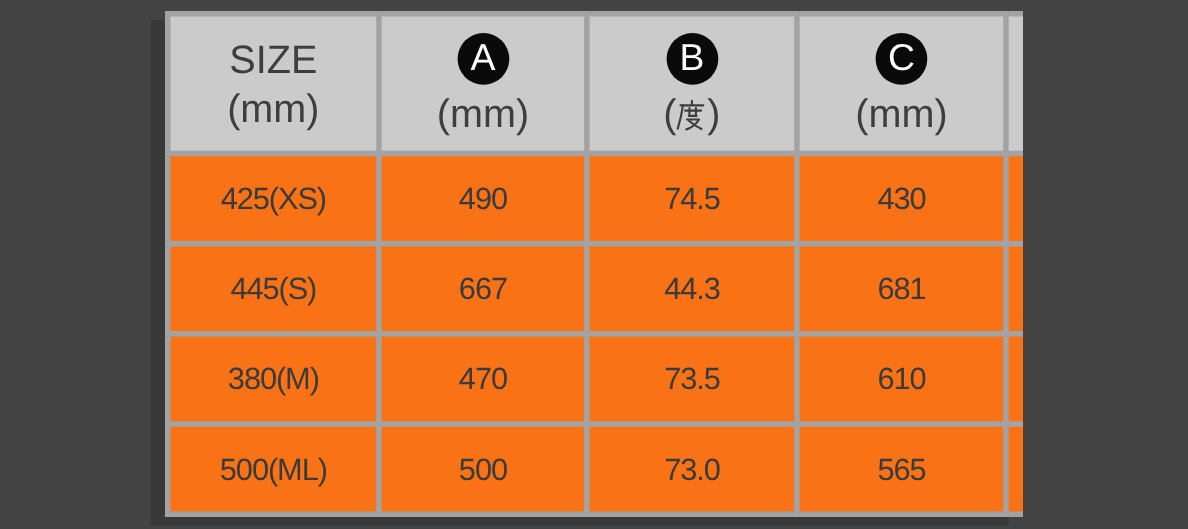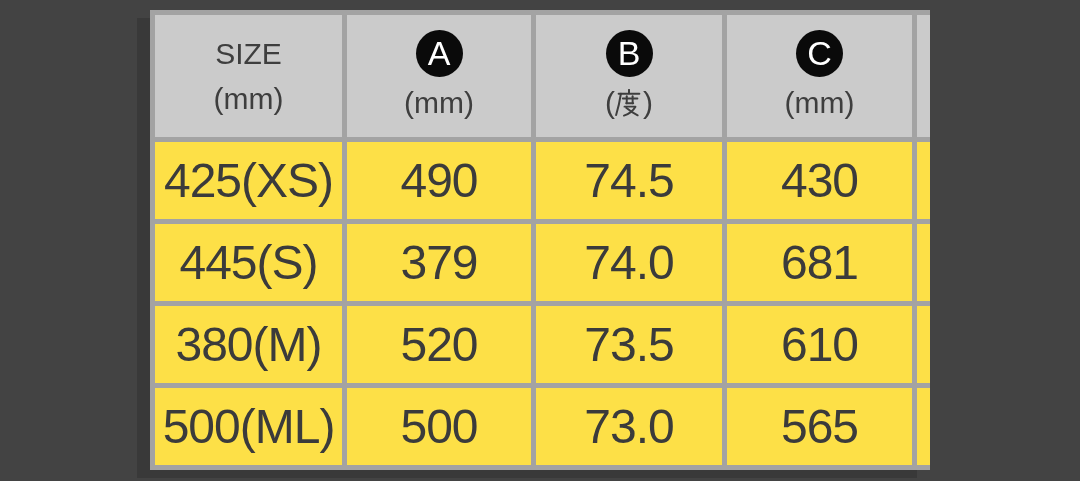--- a/index.html
+++ b/index.html
@@ -26,33 +26,33 @@
     padding: 0;
     text-align: center;
     vertical-align: middle;
   }
   table.spec thead th {
     background: #cbcbcb;
     height: 122px;
     font-weight: normal;
   }
   table.spec tbody td {
-    background: #fde047;
+    background: #f97316;
     height: 77px;
-    font-size: 48px;
+    font-size: 28px;
     color: #3b3b3b;
     letter-spacing: -1px;
   }
   .hdr {
     display: flex; flex-direction: column;
     align-items: center; justify-content: center;
     gap: 7px;
   }
   .hdr-label, .hdr-unit {
-    font-size: 30px; line-height: 38px; color: #3e3e3e; letter-spacing: 0;
+    font-size: 36px; line-height: 38px; color: #3e3e3e; letter-spacing: 0;
   }
   .badge {
     width: 47px; height: 47px; border-radius: 50%;
     background: #0a0a0a; color: #ffffff;
     font-size: 34px;
     display: flex; align-items: center; justify-content: center;
   }
   .hdr-unit svg.kanji {
     width: 28px; height: 28px;
     vertical-align: -4px;
@@ -117,28 +117,28 @@
       <tbody>
         <tr>
           <td>425(XS)</td>
           <td>490</td>
           <td>74.5</td>
           <td>430</td>
           <td></td>
         </tr>
         <tr>
           <td>445(S)</td>
-          <td>379</td>
-          <td>74.0</td>
+          <td>667</td>
+          <td>44.3</td>
           <td>681</td>
           <td></td>
         </tr>
         <tr>
           <td>380(M)</td>
-          <td>520</td>
+          <td>470</td>
           <td>73.5</td>
           <td>610</td>
           <td></td>
         </tr>
         <tr>
           <td>500(ML)</td>
           <td>500</td>
           <td>73.0</td>
           <td>565</td>
           <td></td>

